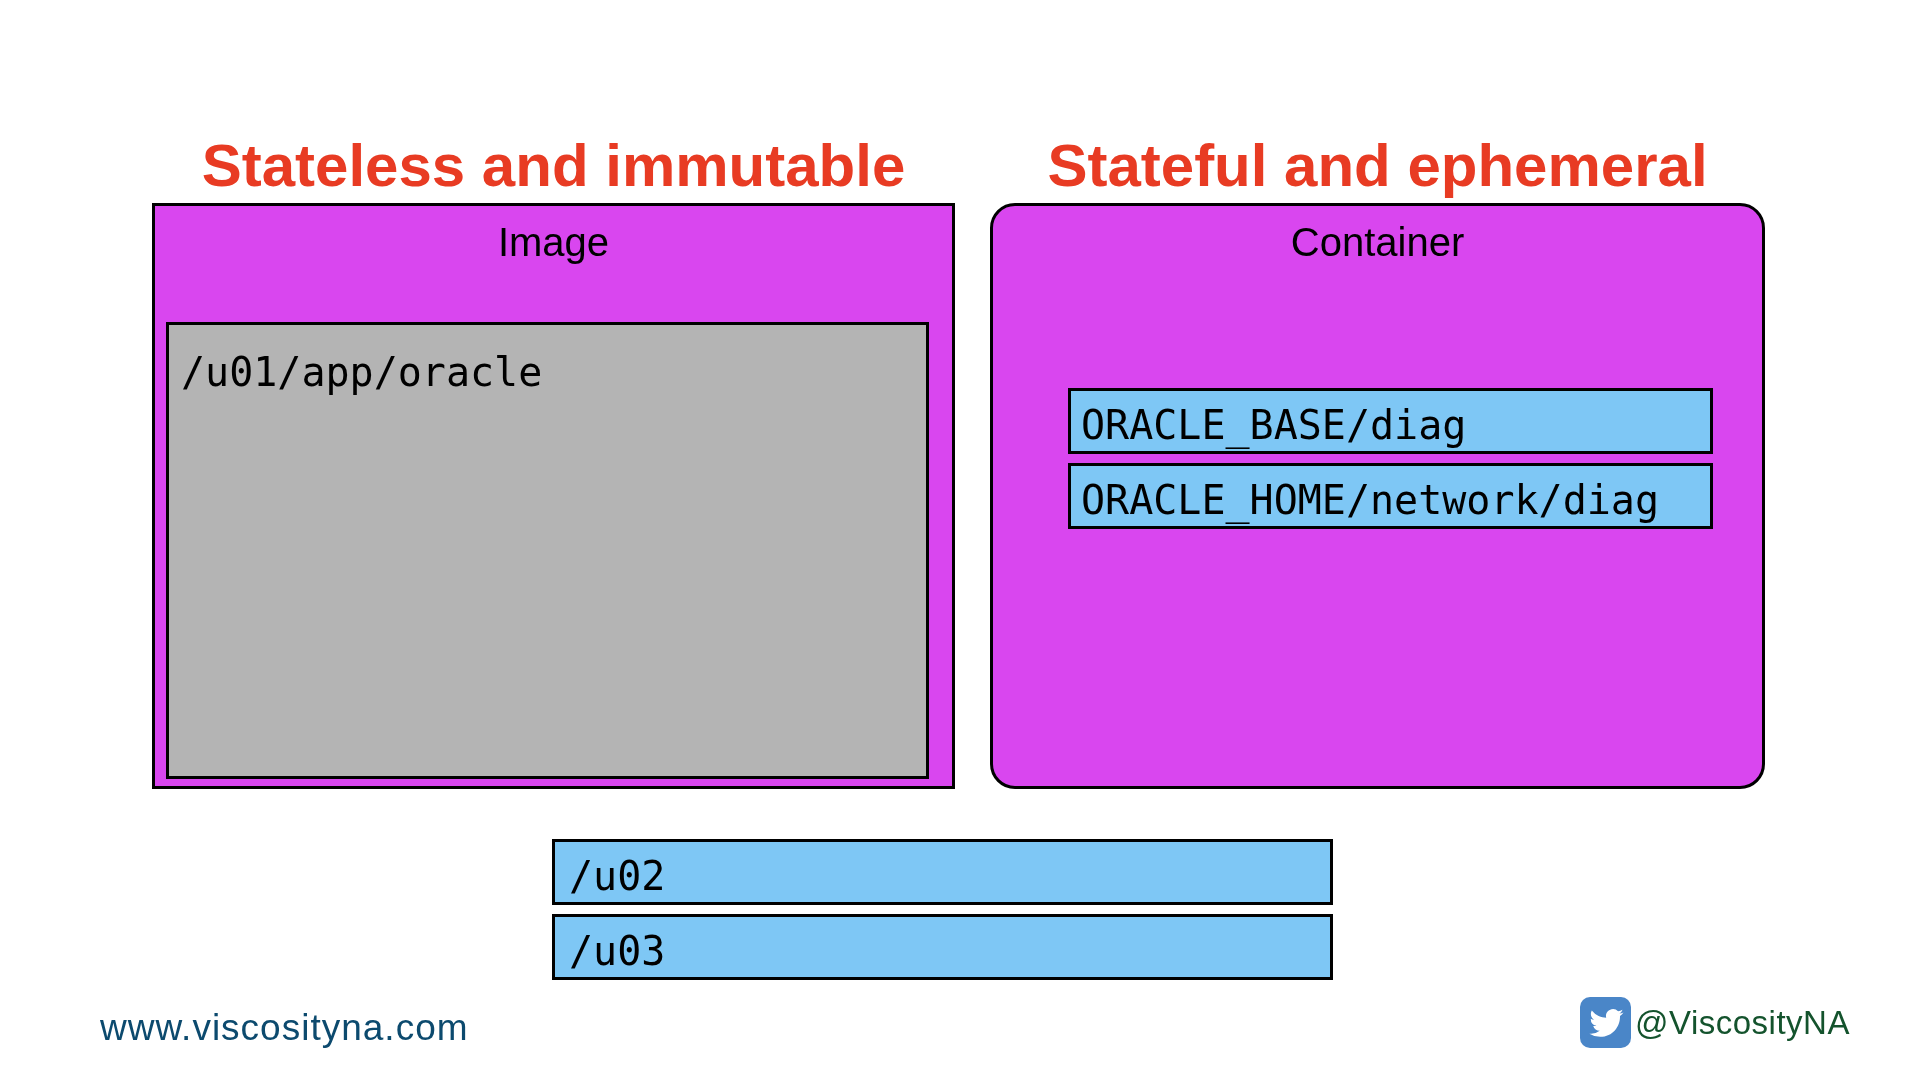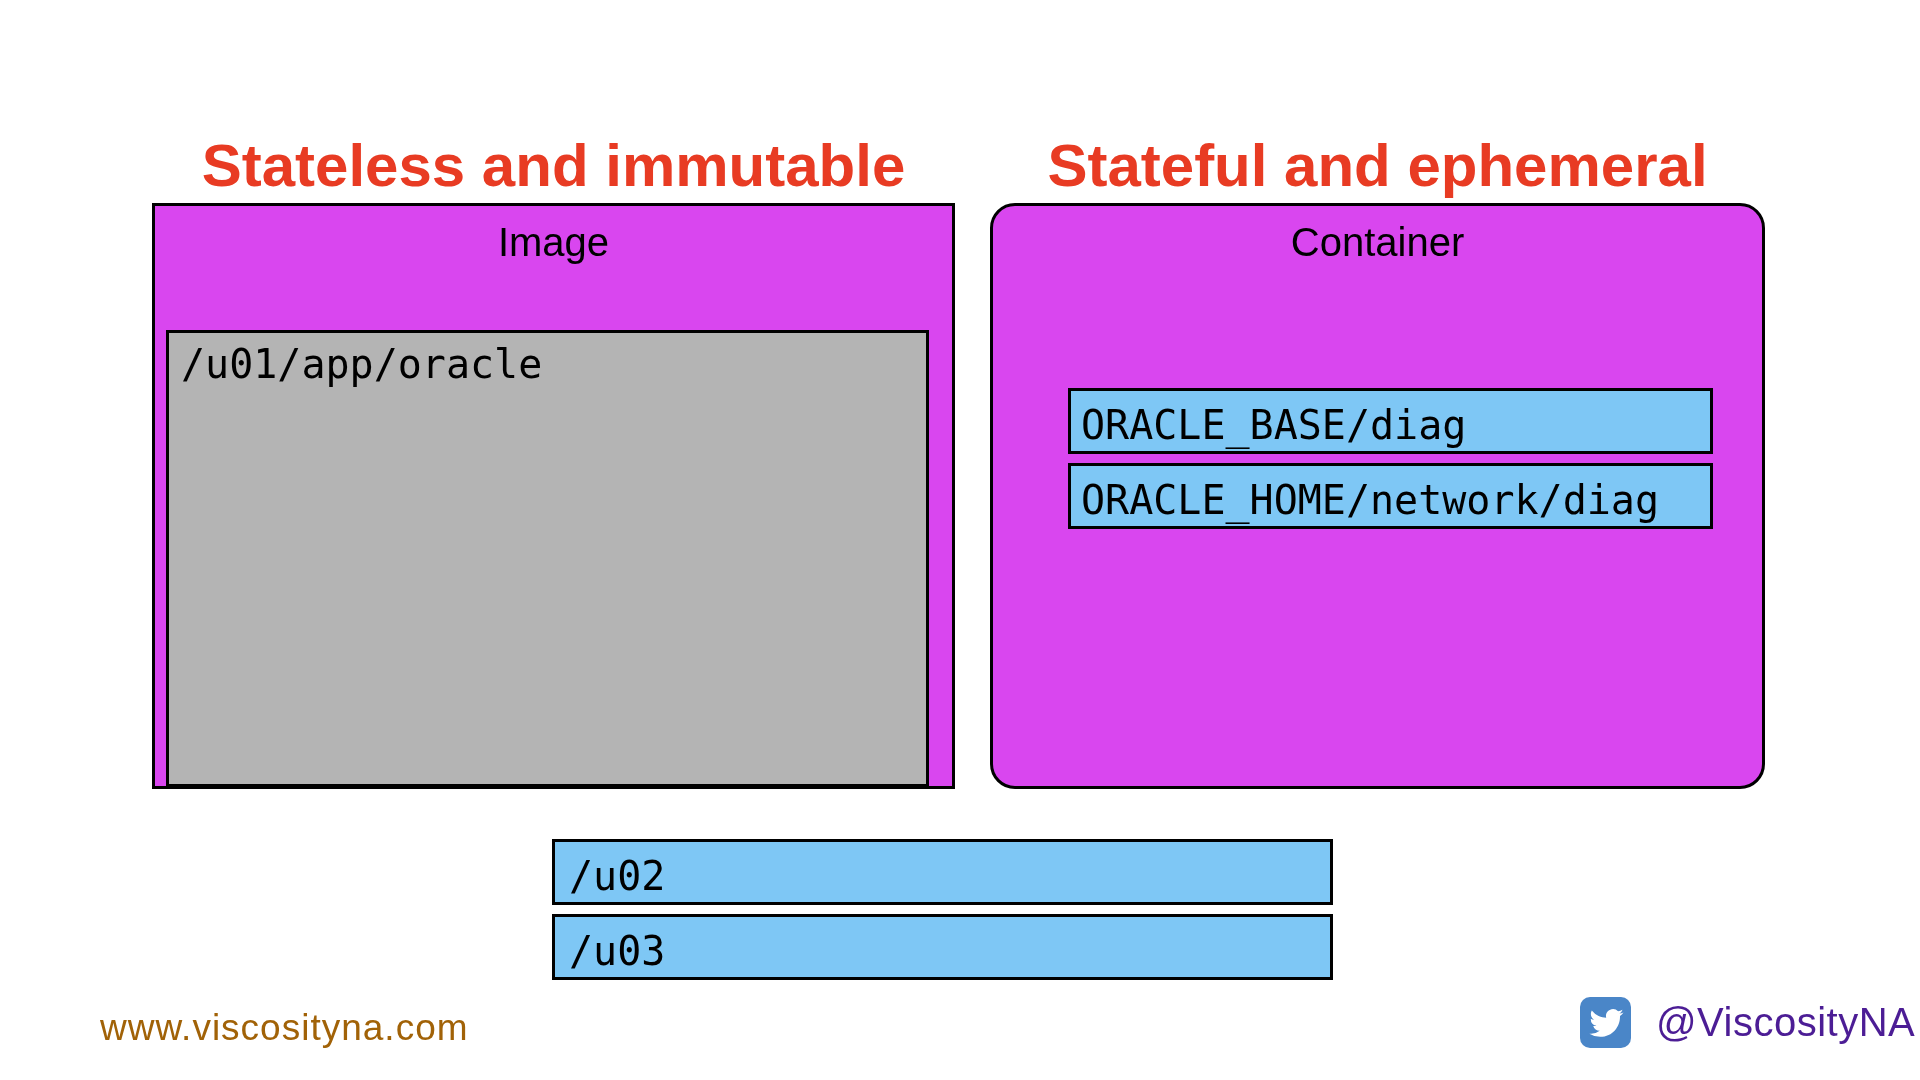--- a/index.html
+++ b/index.html
@@ -55,23 +55,22 @@
 
   #u01-box {
     position: absolute;
     left: 11px;
     top: 116px;
     width: 763px;
     height: 457px;
     box-sizing: border-box;
     border: 3px solid var(--border, #000);
     background: var(--box-gray, #B4B4B4);
-    padding: 8px 12px;
+    padding: 24px 12px;
     line-height: 46px;
-    margin-top: 8px;
   }
 
   #container-volumes {
     position: absolute;
     left: 75px;
     top: 182px;
     width: 645px;
   }
   .blue-box {
     box-sizing: border-box;
@@ -94,21 +93,21 @@
   #shared-volumes .blue-box {
     padding-left: 14px;
   }
 
   #footer-site {
     position: absolute;
     left: 100px;
     top: 1008px;
     font-size: 37px;
     line-height: 40px;
-    color: #a16207;
+    color: #0c4a6e;
     letter-spacing: 1px;
   }
 
   #twitter-badge {
     position: absolute;
     left: 1580px;
     top: 997px;
     display: flex;
     align-items: center;
   }
@@ -116,23 +115,23 @@
     width: 51px;
     height: 51px;
     border-radius: 10px;
     background: var(--twitter-blue, #4A86C8);
     display: flex;
     align-items: center;
     justify-content: center;
   }
   #twitter-icon svg { width: 36px; height: 36px; }
   #twitter-handle {
-    margin-left: 25px;
-    font-size: 40px;
-    color: #4c1d95;
+    margin-left: 4px;
+    font-size: 33px;
+    color: #14532d;
     letter-spacing: 0.5px;
   }
 </style>
 </head>
 <body>
 
 <div id="stage">
 
   <div id="heading-left" class="col-heading">Stateless and immutable</div>
 

